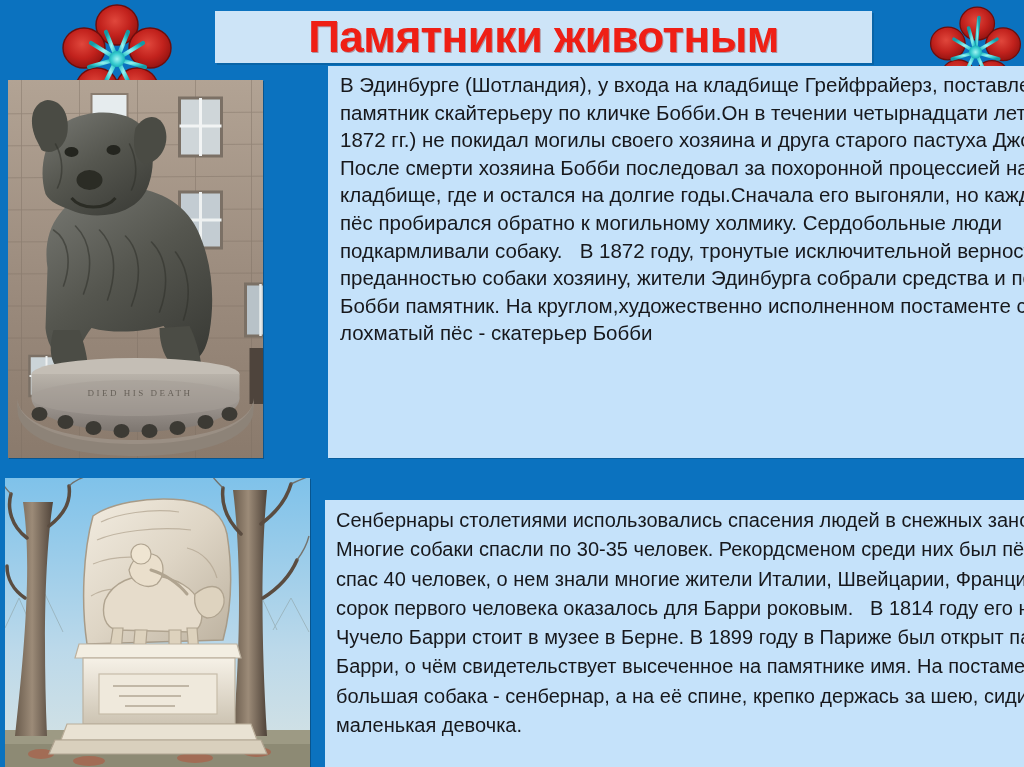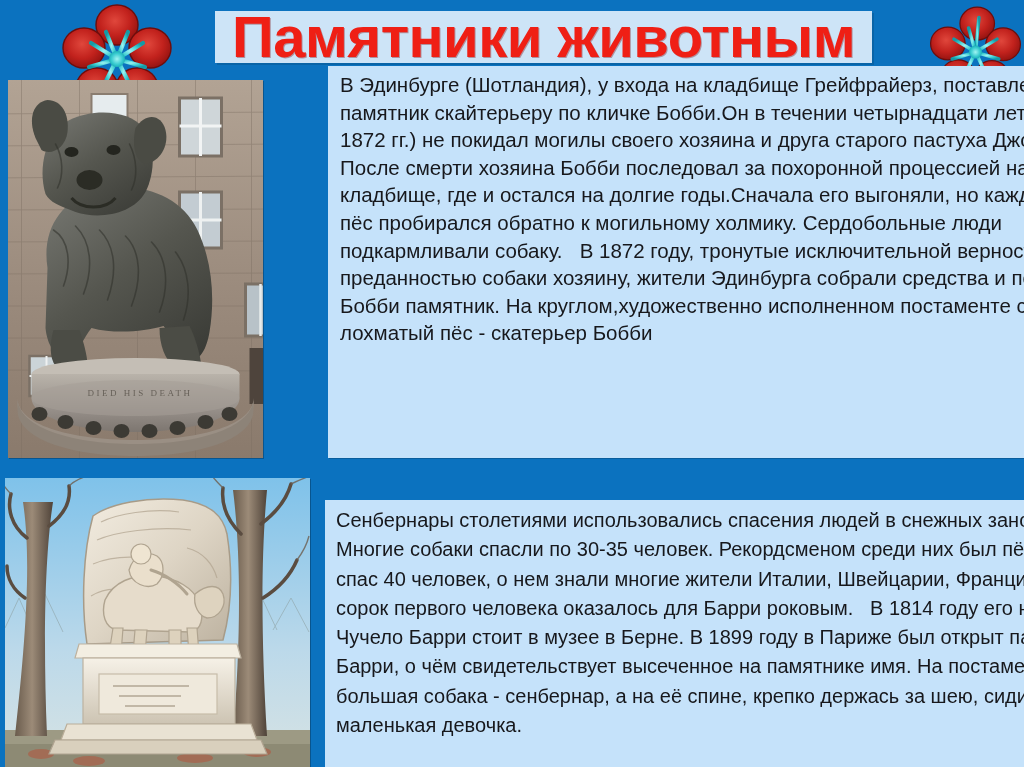--- a/index.html
+++ b/index.html
@@ -30,21 +30,21 @@
     height: 52px;
     background: #cde4f7;
     display: flex;
     align-items: center;
     justify-content: center;
     box-shadow: 2px 2px 0 rgba(0,0,0,0.12);
   }
   .title-text {
     font-family: "Liberation Sans", sans-serif;
     font-weight: bold;
-    font-size: 58px;
+    font-size: 44px;
     line-height: 44px;
     color: #ef1f15;
     letter-spacing: -0.5px;
     white-space: nowrap;
     text-shadow: 1px 1px 0 rgba(120,0,0,0.35);
   }
 
   
   .flower {
     position: absolute;

